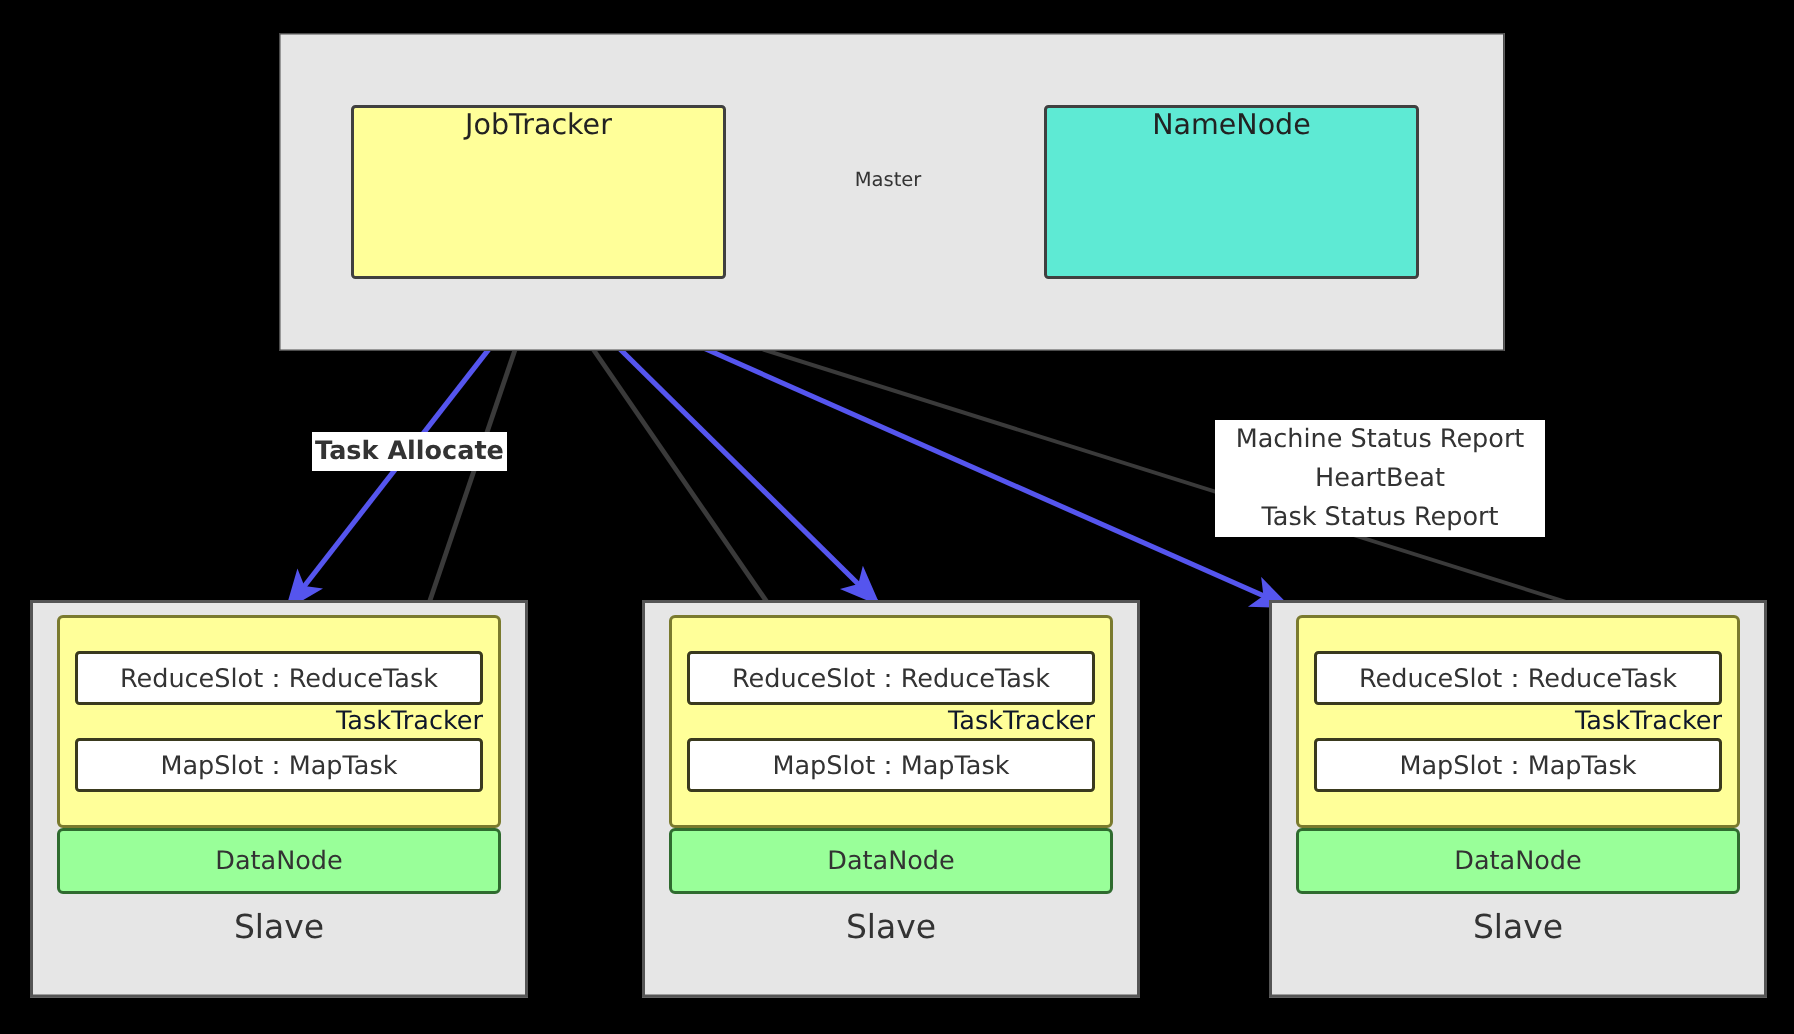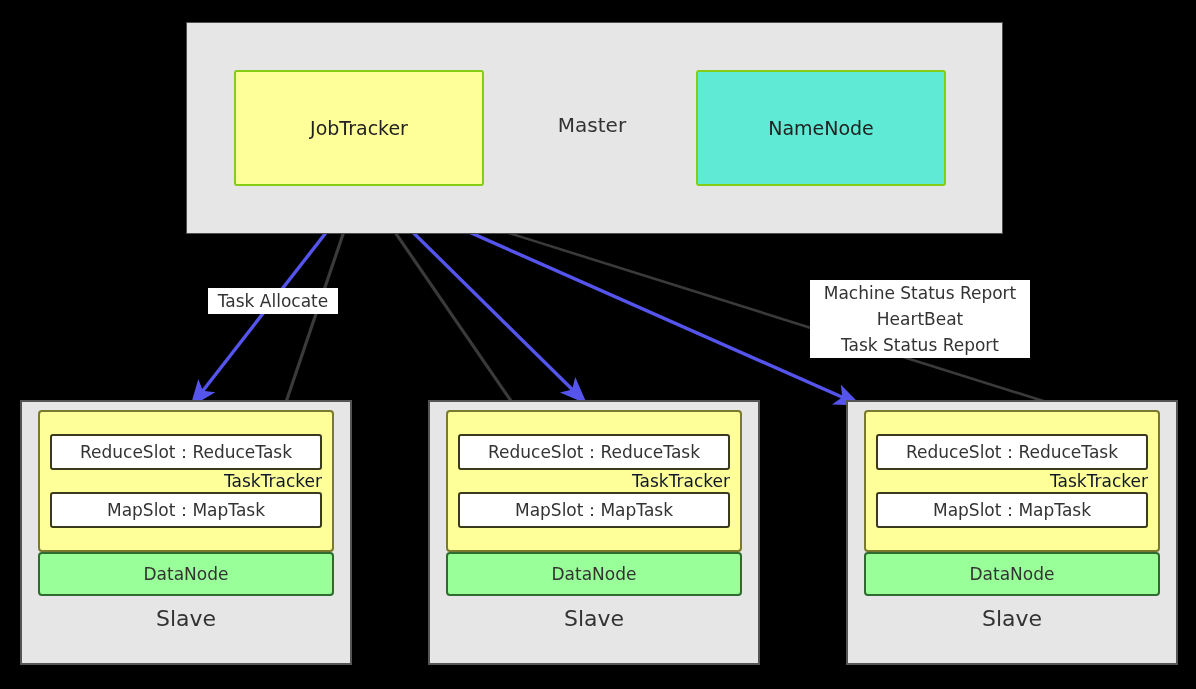--- a/index.html
+++ b/index.html
@@ -3,24 +3,24 @@
 <meta charset="utf-8">
 <style>
   html,body{margin:0;padding:0;background:#000;}
   #stage{position:relative;width:1196px;height:689px;background:#000;overflow:hidden;
          font-family:"DejaVu Sans","Liberation Sans",sans-serif;}
   #wires{position:absolute;left:0;top:0;width:1196px;height:689px;pointer-events:none;}
 
   .master-container{position:absolute;left:186px;top:22px;width:817px;height:212px;
       background:#e6e6e6;border:1px solid #4d4d4d;box-sizing:border-box;}
   .master-label{position:absolute;left:512px;top:113px;width:160px;text-align:center;
-      font-size:20px;color:#333;}
+      font-size:13px;color:#333;}
 
-  .node-box{position:absolute;box-sizing:border-box;border:2px solid #84cc16;
-      border-radius:3px;display:flex;align-items:center;justify-content:center;
+  .node-box{position:absolute;box-sizing:border-box;border:2px solid #404040;
+      border-radius:3px;display:flex;align-items:flex-start;justify-content:center;
       font-size:19px;color:#222;}
   .jobtracker{left:234px;top:70px;width:250px;height:116px;background:#ffff99;}
   .namenode{left:696px;top:70px;width:250px;height:116px;background:#5eead4;}
 
   .slave{position:absolute;top:400px;width:332px;height:265px;background:#e6e6e6;
       border:2px solid #555;box-sizing:border-box;padding:8px 16px;}
   .slave-1{left:20px;}
   .slave-2{left:428px;}
   .slave-3{left:846px;}
 
@@ -33,21 +33,21 @@
       justify-content:center;font-size:17px;color:#333;white-space:nowrap;}
   .tt-name{font-size:17px;color:#0f172a;line-height:1;margin-left:40px;}
 
   .datanode{box-sizing:border-box;width:100%;height:44px;background:#99ff99;
       border:2px solid #2f6b2f;border-radius:4px;display:flex;align-items:center;
       justify-content:center;font-size:17px;color:#333;}
   .slave-label{width:100%;text-align:center;font-size:22px;color:#333;margin-top:10px;}
 
   .wire-label{position:absolute;background:#fff;color:#333;font-size:17px;
       line-height:26px;text-align:center;white-space:nowrap;}
-  .label-task-allocate{left:208px;top:288px;width:130px;}
+  .label-task-allocate{left:208px;top:288px;width:130px;font-weight:bold;}
   .label-heartbeat{left:810px;top:280px;width:220px;}
 </style>
 </head>
 <body>
 
 <div id="stage">
 
   <svg id="wires" viewBox="0 0 1196 689" width="1196" height="689">
     <defs>
       <marker id="arrow-blue" markerWidth="9" markerHeight="9" refX="7.6" refY="3.2" orient="auto" markerUnits="strokeWidth">

